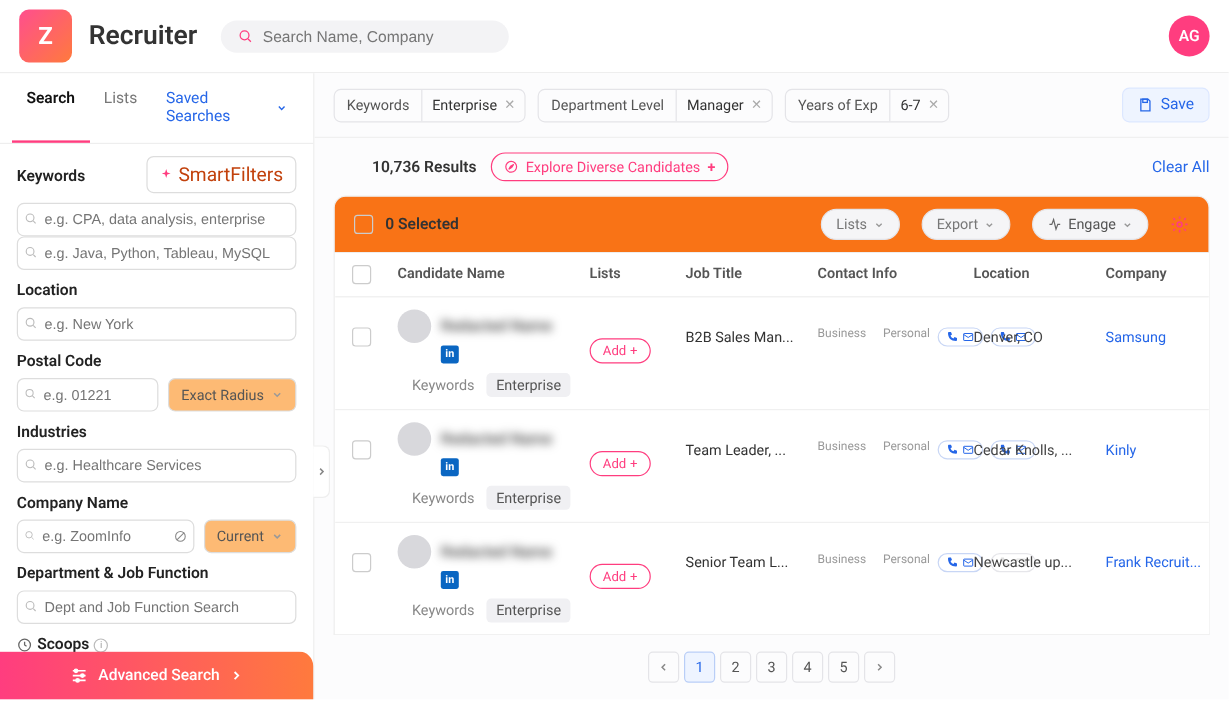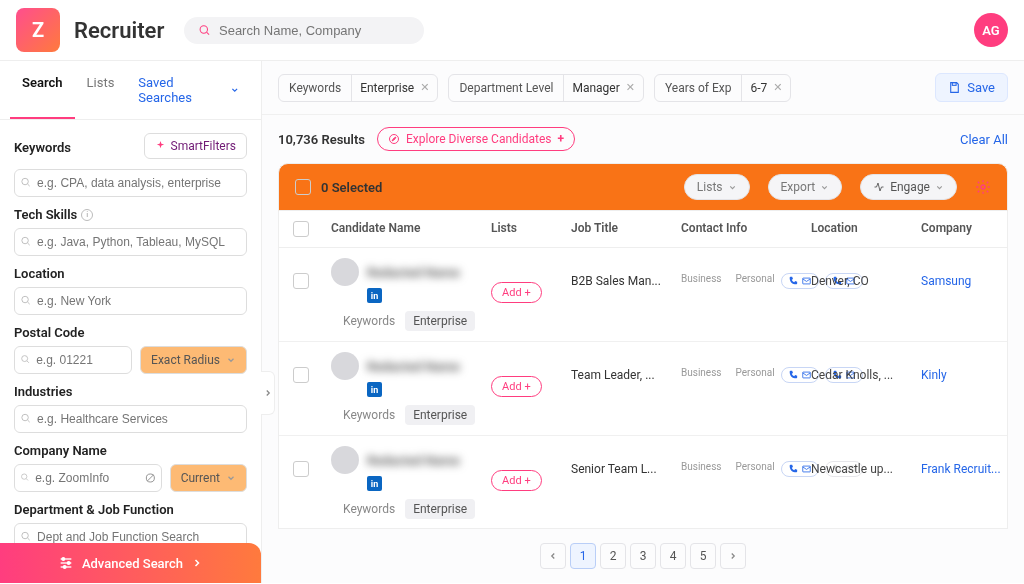--- a/index.html
+++ b/index.html
@@ -12,36 +12,36 @@
 .avatar { margin-left: auto; width: 34px; height: 34px; border-radius: 50%; background: #ff3d7f; color: #fff; display: flex; align-items: center; justify-content: center; font-weight: 600; font-size: 13px; }
 .layout { display: flex; height: calc(100vh - 62px); }
 .sidebar { width: 262px; border-right: 1px solid #eee; display: flex; flex-direction: column; position: relative; }
 .tabs { display: flex; border-bottom: 1px solid #eee; padding: 0 10px; }
 .tab { padding: 14px 12px 12px; font-size: 13px; color: #777; cursor: pointer; border-bottom: 2px solid transparent; }
 .tab.active { color: #111; border-bottom-color: #ff3d7f; font-weight: 600; }
 .tab.link { color: #2566e8; display: flex; align-items: center; gap: 4px; }
 .filters { padding: 10px 14px 0; overflow-y: auto; flex: 1; }
 .filter-row { display:flex; justify-content:space-between; align-items:center; margin-bottom:8px;}
 .filter-label { font-size: 13px; font-weight: 600; color: #222; margin: 10px 0 6px; display:flex; align-items:center; gap:4px;}
-.smartfilters-btn { border:1px solid #ddd; border-radius:6px; padding:5px 10px; font-size:12px; display:flex; align-items:center; gap:5px; color:#701a75; cursor:pointer;}
+.smartfilters-btn { border:1px solid #ddd; border-radius:6px; padding:5px 10px; font-size:16px; display:flex; align-items:center; gap:5px; color:#c2410c; cursor:pointer;}
 .input { display: flex; align-items: flex-start; border: 1px solid #ddd; border-radius: 6px; padding: 6px 5px; gap: 6px; }
 .input input { border: none; outline: none; width: 100%; font-size: 12px; }
 .row2 { display:flex; gap:8px; }
 .select-btn { border:1px solid #ddd; border-radius:6px; padding:6px 10px; font-size:12px; display:flex; align-items:center; gap:6px; color:#555; cursor:pointer; background:#fdba74;}
 .adv-search { position: absolute; bottom:0; left:0; right:0; height: 40px; background: linear-gradient(90deg, #ff3d7f, #ff7a3d); color:#fff; display:flex; align-items:center; justify-content:center; gap:8px; font-weight:500; cursor:pointer; border-top-right-radius:12px; }
 .collapse-handle { position:absolute; right:-14px; top:310px; width:14px; height:44px; background:#fff; border:1px solid #eee; border-left:none; border-radius:0 6px 6px 0; display:flex; align-items:center; justify-content:center; cursor:pointer; }
 .main { flex: 1; display:flex; flex-direction:column; overflow:hidden; background:#fcfcfd;}
 .chips-row { display:flex; align-items:center; gap:10px; padding:12px 16px; border-bottom:1px solid #f0f0f0;}
 .chip-group { display:flex; align-items:center; border:1px solid #e4e4e8; border-radius:6px; overflow:hidden; }
 .chip-group .lbl { padding:6px 10px; font-size:12px; color:#555; border-right:1px solid #e4e4e8;}
 .chip-group .val { padding:6px 8px; font-size:12px; color:#333; display:flex; align-items:center; gap:6px;}
 .chip-x { color:#aaa; cursor:pointer; font-size:11px; }
 .save-btn { margin-left:auto; background:#eef4ff; border:1px solid #dce7ff; color:#2566e8; padding:6px 12px; border-radius:6px; font-size:13px; display:flex; align-items:center; gap:6px; cursor:pointer;}
 .results-row { display:flex; align-items:center; gap:12px; padding:12px 16px;}
-.results-count { font-weight:600; color:#333;}
+.results-count { font-weight:600; color:#333;margin-left:32px;}
 .diverse-btn { border:1px solid #ff3d7f; color:#ff3d7f; border-radius:14px; padding:4px 10px; font-size:12px; display:flex; align-items:center; gap:6px; cursor:pointer;}
 .clear-all { margin-left:auto; color:#2566e8; font-size:13px; cursor:pointer;}
 .toolbar { display:flex; align-items:center; gap:10px; padding:10px 16px; border:1px solid #eee; border-radius:10px 10px 0 0; margin:0 16px; background:#f97316;}
 .toolbar .selected { font-weight:600; }
 .toolbtn { margin-left:8px; border:1px solid #e4e4e8; background:#f5f5f7; border-radius:16px; padding:5px 12px; font-size:12px; color:#777; display:flex; align-items:center; gap:5px; cursor:pointer;}
 .toolbtn.engage { color:#555; }
 .gear { margin-left:8px; color:#ff3d7f; cursor:pointer;}
 .table { margin:0 16px; border:1px solid #eee; border-top:none; background:#fff; flex:1; overflow:auto;}
 .thead { display:grid; grid-template-columns: 44px 160px 80px 110px 130px 110px 100px 90px; border-bottom:1px solid #eee; padding:10px 0; font-size:12px; color:#555; font-weight:600;}
 .thead > div, .trow-main > div { padding:0 8px; }
@@ -112,24 +112,20 @@
         </div>
       </div>
       <div class="input">
           <svg width="12" height="12" viewBox="0 0 24 24" fill="none" stroke="#bbb" stroke-width="2">
             <circle cx="11" cy="11" r="7"></circle>
             <line x1="21" y1="21" x2="16.65" y2="16.65"></line>
           </svg>
           <input placeholder="e.g. CPA, data analysis, enterprise" style="">
         </div>
 
-      <div class="filter-label">
-          <span>Tech Skills</span>
-          <span class="info-icon">i</span>
-        </div>
       <div class="input">
           <svg width="12" height="12" viewBox="0 0 24 24" fill="none" stroke="#bbb" stroke-width="2">
             <circle cx="11" cy="11" r="7"></circle>
             <line x1="21" y1="21" x2="16.65" y2="16.65"></line>
           </svg>
           <input placeholder="e.g. Java, Python, Tableau, MySQL" style="">
         </div>
 
       <div class="filter-label">Location</div>
       <div class="input">

